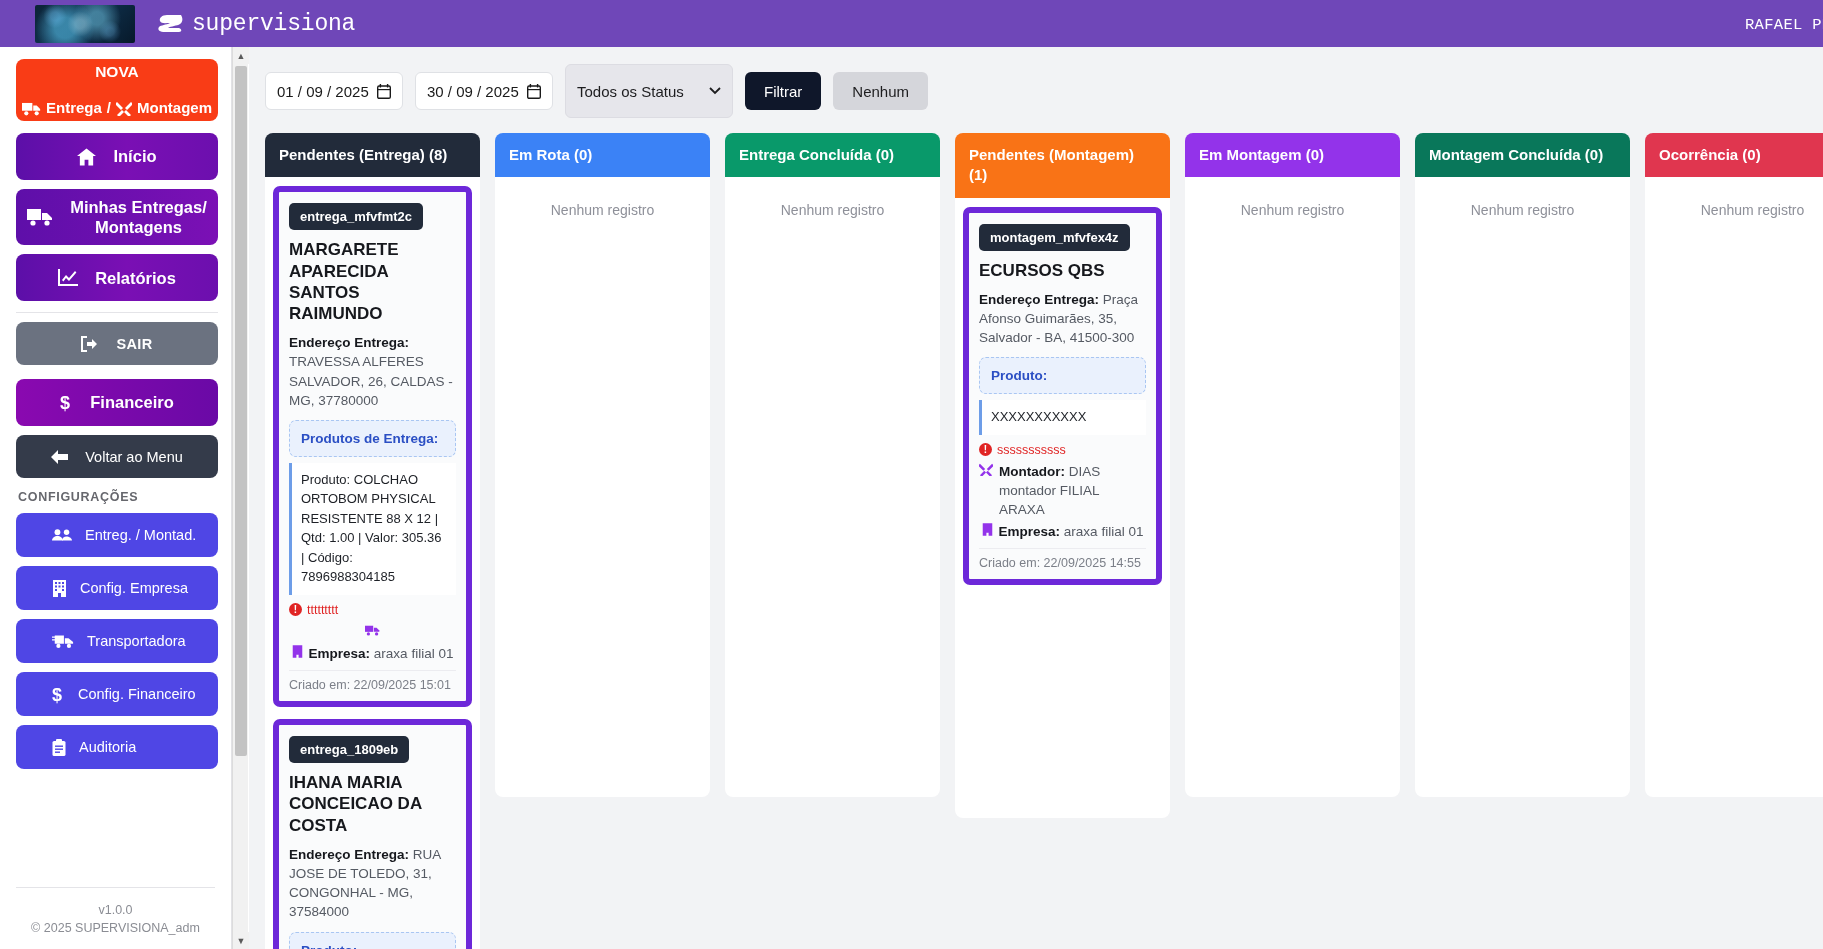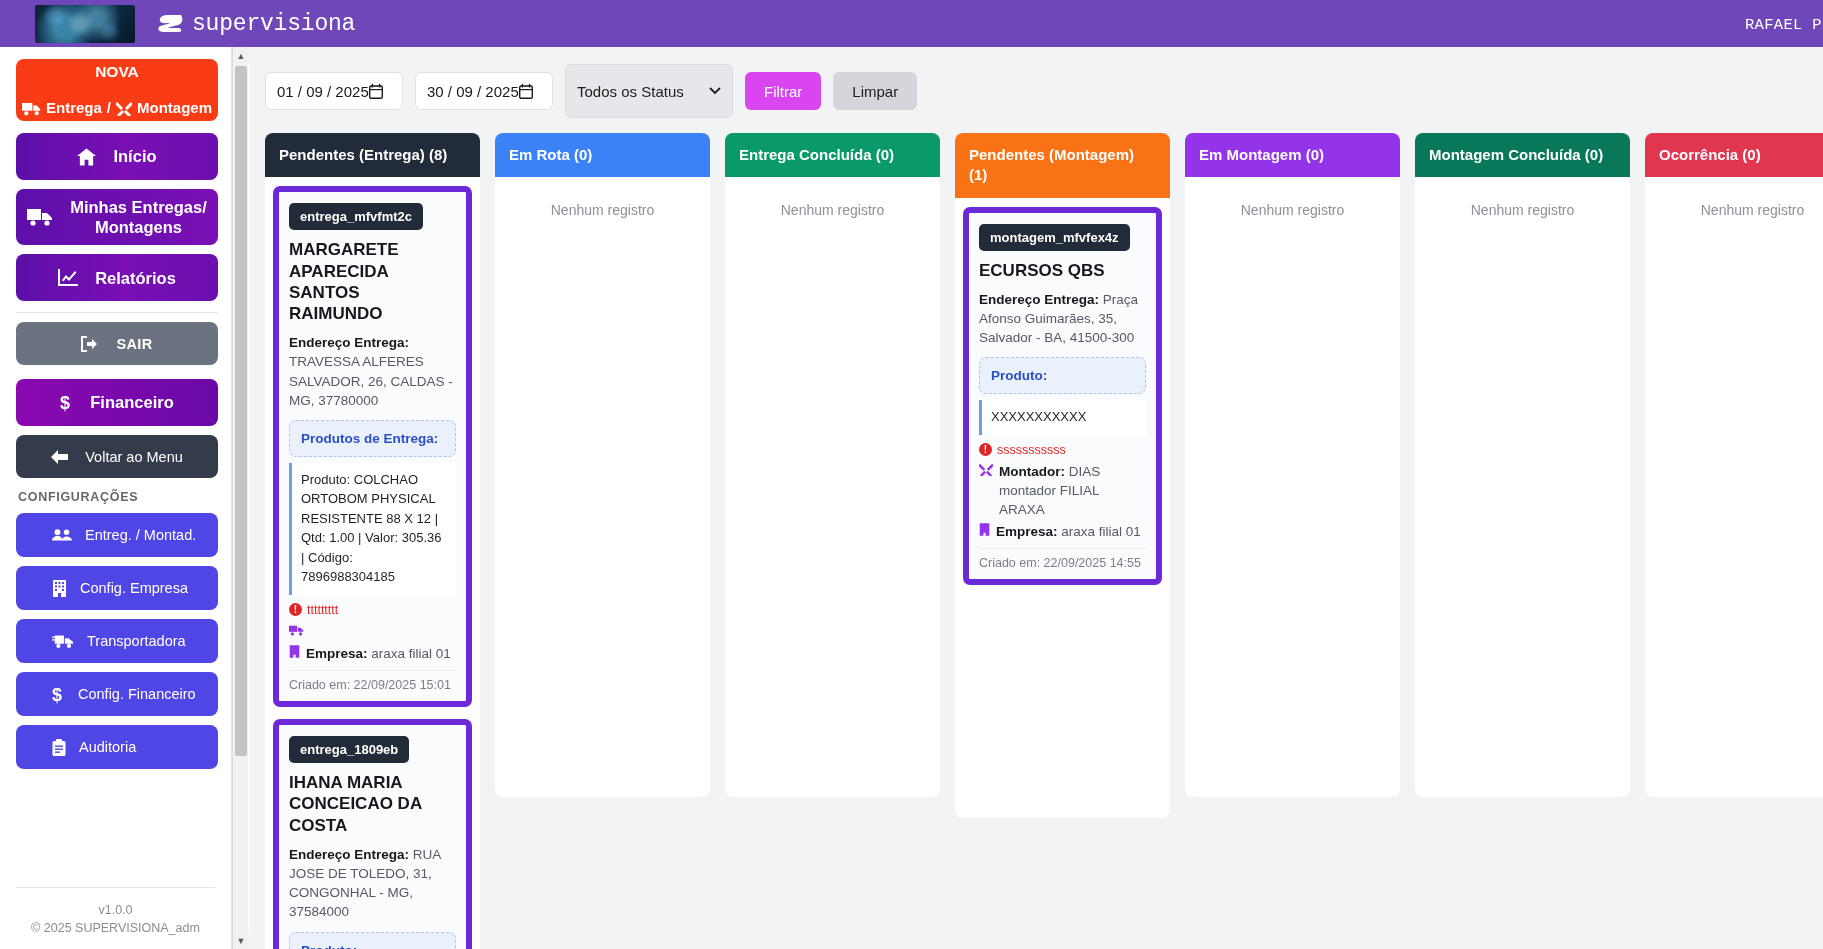--- a/index.html
+++ b/index.html
@@ -119,30 +119,30 @@
   
   .main {
     position: absolute; left: 249px; top: 47px; width: 1574px; height: 902px;
     background: #f2f3f5; overflow: hidden;
   }
   .filterbar {
     display: flex; align-items: center; gap: 12px; padding: 17px 0 0 16px;
   }
   .date-field {
     width: 138px; height: 38px; background: #fff; border: 1px solid #dfe1e5;
-    border-radius: 6px; display: flex; align-items: center; justify-content: flex-start;
+    border-radius: 6px; display: flex; align-items: center; justify-content: space-between;
     padding: 0 11px; font-size: 15px; color: #1a1a1a; cursor: pointer;
   }
   .sel-status {
     width: 168px; height: 54px; background: #e6e6eb; border: 1px solid #dcdce2;
     border-radius: 6px; display: flex; align-items: center; justify-content: space-between;
     padding: 0 11px; font-size: 15px; color: #1d1d1f; cursor: pointer;
   }
   .btn-filtrar {
-    height: 38px; padding: 0 19px; background: #d946ef; color: #fff; border: none;
+    height: 38px; padding: 0 19px; background: #0f172a; color: #fff; border: none;
     border-radius: 6px; font-size: 15px; font-family: "Liberation Sans", sans-serif; cursor: pointer;
   }
   .btn-limpar {
     height: 38px; padding: 0 19px; background: #d5d6db; color: #1d1d1f; border: none;
     border-radius: 6px; font-size: 15px; font-family: "Liberation Sans", sans-serif; cursor: pointer;
   }
 
   
   .board { display: flex; gap: 15px; padding: 15px 0 0 16px; }
   .col { width: 215px; flex: 0 0 215px; }
@@ -181,21 +181,21 @@
     background: #fff; border-left: 3px solid #6d9de8;
     font-size: 13px; color: #1d2026; line-height: 1.5;
     padding: 7px 9px 8px 9px;
   }
   .warn {
     display: flex; align-items: center; gap: 5px;
     color: #e02424; font-size: 12.5px; margin: 8px 0 5px 0;
   }
   .meta { font-size: 13.5px; color: #555a63; line-height: 1.42; margin-bottom: 3px; }
   .meta b { color: #16181d; }
-  .meta-row { display: flex; gap: 6px; align-items: flex-start; }
+  .meta-row { display: flex; gap: 6px; align-items: flex-start; justify-content: center; }
   .created {
     font-size: 12.5px; color: #7b7f88; border-top: 1px solid #ececf0;
     padding-top: 7px; margin-top: 7px;
   }
   .dot-warn {
     width: 13px; height: 13px; border-radius: 50%; background: #e02424; color: #fff;
     font-size: 10px; font-weight: bold; display: inline-flex;
     align-items: center; justify-content: center; flex: 0 0 13px;
   }
 </style>
@@ -414,21 +414,21 @@
     <div class="sel-status">
       <span>Todos os Status</span>
       <span class="ico">
         <svg width="12" height="8" viewBox="0 0 12 8">
             <path d="M1 1l5 5 5-5" fill="none" stroke="#1d1d1f" stroke-width="1.8"></path>
           </svg>
       </span>
     </div>
 
     <button class="btn-filtrar">Filtrar</button>
-    <button class="btn-limpar">Limpar</button>
+    <button class="btn-limpar">Nenhum</button>
   </div>
 
   <div class="board" id="board">
       <div class="col">
         <div class="col-head" style="background: rgb(34, 43, 58);">Pendentes (Entrega) (8)</div>
         <div class="col-body">
           <div class="card"><div class="card-id">entrega_mfvfmt2c</div><div class="card-title">MARGARETE APARECIDA SANTOS RAIMUNDO</div><div class="addr"><b>Endereço Entrega:</b> TRAVESSA ALFERES SALVADOR, 26, CALDAS - MG, 37780000</div><div class="prod-head">Produtos de Entrega:</div><div class="prod-body">Produto: COLCHAO ORTOBOM PHYSICAL RESISTENTE 88 X 12 | Qtd: 1.00 | Valor: 305.36 | Código: 7896988304185</div><div class="warn">
               <span class="dot-warn">!</span>
               <span>ttttttttt</span>
             </div><div class="meta meta-row">

